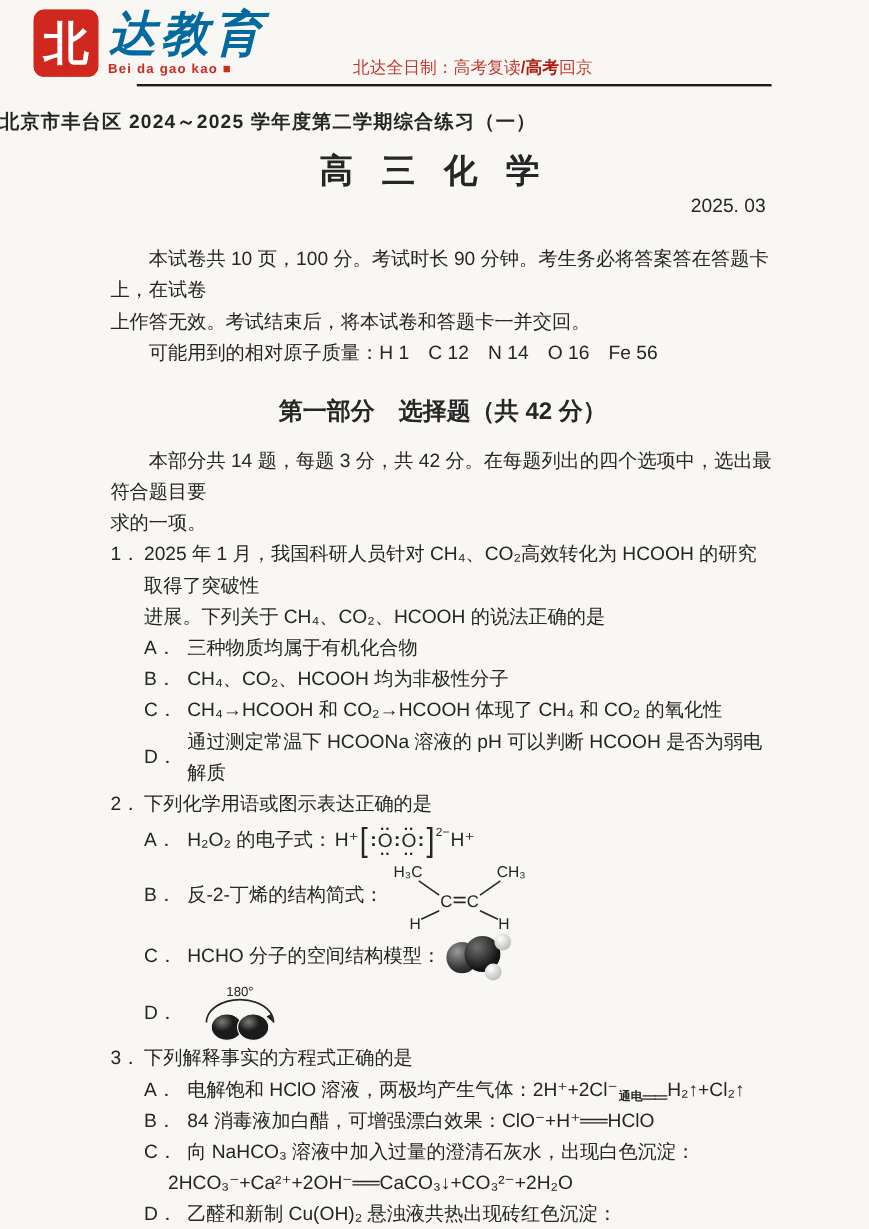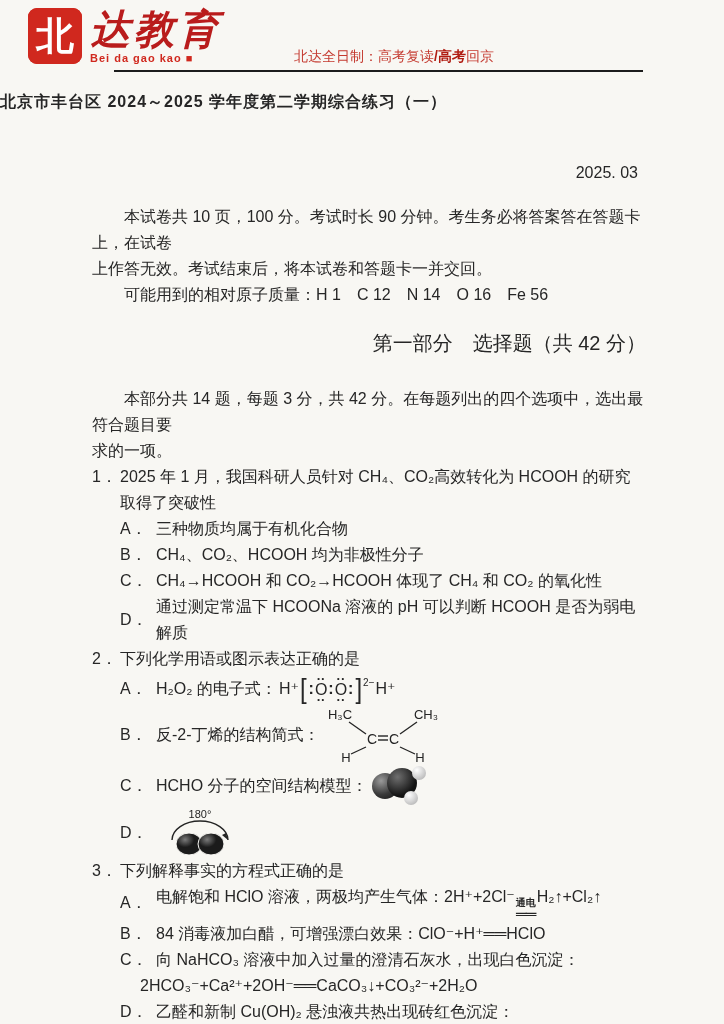--- a/index.html
+++ b/index.html
@@ -10,58 +10,58 @@
     -webkit-font-smoothing:antialiased;
   }
   .page{position:absolute;inset:0;}
 
   
   .logo{position:absolute;left:28px;top:8px;display:flex;align-items:flex-start;}
   .seal{width:54px;height:56px;background:#d0281e;border-radius:9px;display:flex;
         align-items:center;justify-content:center;box-shadow:0 0 0 2px #d0281e inset;}
   .seal span{color:#fff;font-size:38px;font-weight:bold;font-family:"DejaVu Serif",serif;}
   .brandcol{margin-left:8px;}
-  .brandname{color:#b91c1c;font-size:40px;line-height:42px;font-weight:bold;
+  .brandname{color:#0369a1;font-size:40px;line-height:42px;font-weight:bold;
              font-family:"DejaVu Serif","Liberation Serif",serif;font-style:italic;letter-spacing:4px;}
   .brandsub{color:#d0281e;font-size:11px;letter-spacing:1px;margin-top:2px;font-weight:bold;}
   .tagline{position:absolute;left:294px;top:48px;color:#c43a30;font-size:14px;white-space:nowrap;}
   .tagline b{font-weight:bold;color:#b01c12;}
   .header-rule{position:absolute;left:114px;top:70px;width:529px;height:2px;background:#1c1c1c;}
 
   
   .doc-title{position:absolute;left:0;right:0;top:92px;
              font-size:16px;font-weight:bold;letter-spacing:1px;}
   .doc-subject{position:absolute;left:0;right:0;top:124px;text-align:center;
                font-size:28px;font-weight:bold;letter-spacing:8px;}
   .doc-date{position:absolute;right:86px;top:164px;font-size:16px;}
 
   
   .content{position:absolute;left:92px;right:78px;top:204px;font-size:16px;line-height:26px;}
   .indent2{text-indent:2em;}
-  .part-heading{text-align:right;font-size:20px;font-weight:normal;margin:20px 0 28px 0;line-height:30px;}
+  .part-heading{text-align:center;font-size:20px;font-weight:bold;margin:20px 0 14px 0;line-height:30px;}
   .qline{display:flex;}
   .qnum{flex:none;width:28px;}
   .qtext{flex:1;}
   .cont{padding-left:28px;}
   .opt{display:flex;padding-left:28px;align-items:center;}
   .optlabel{flex:none;width:36px;}
   .opttext{white-space:nowrap;}
   .eqline{padding-left:48px;white-space:nowrap;}
 
   
   .eform{display:inline-flex;align-items:center;margin-left:2px;}
   .ebracket{font-size:24px;font-weight:400;line-height:20px;transform:scaleY(1.15);margin:0 1px;}
   .ecolon{font-weight:bold;margin:0 1px;}
   .eo{display:inline-flex;flex-direction:column;align-items:center;line-height:1;}
   .edots{font-style:normal;font-size:13px;line-height:6px;font-weight:bold;letter-spacing:0px;}
   .eoletter{font-weight:normal;font-size:16px;line-height:15px;}
   .echarge{font-size:10px;margin:-12px 1px 0 0;}
 
   
-  .cond-eq{display:inline-flex;flex-direction:column;align-items:center;vertical-align:-4px;margin:0 1px;}
+  .cond-eq{display:inline-flex;align-items:center;vertical-align:-4px;margin:0 1px;}
   .cond{font-style:normal;font-size:10px;line-height:9px;font-weight:bold;}
   .csign{font-weight:normal;font-size:15px;line-height:14px;letter-spacing:-1px;}
 
   
   .structsvg{display:inline-block;vertical-align:middle;}
   svg text{font-family:"Liberation Sans","DejaVu Sans",sans-serif;fill:#242424;}
 
   
   .hcho{position:relative;width:56px;height:42px;display:inline-block;vertical-align:middle;margin-left:4px;}
   .sphere{position:absolute;border-radius:50%;}
@@ -92,37 +92,39 @@
       <div class="brandname">达教育</div>
       <div class="brandsub">Bei da gao kao ■</div>
     </div>
   </div>
 
   <div class="tagline"><span>北达全日制：高考复读</span><b>/</b><b>高考</b><span>回京</span></div>
 
   <div class="header-rule"></div>
 
   <div class="doc-title">北京市丰台区 2024～2025 学年度第二学期综合练习（一）</div>
+  <div class="doc-subject">高 三 化 学</div>
   <div class="doc-date">2025. 03</div>
 
   <div class="content">
 
     <div class="indent2">本试卷共 10 页，100 分。考试时长 90 分钟。考生务必将答案答在答题卡上，在试卷</div>
     <div>上作答无效。考试结束后，将本试卷和答题卡一并交回。</div>
     <div class="indent2">可能用到的相对原子质量：H 1　C 12　N 14　O 16　Fe 56</div>
 
     <div class="part-heading">第一部分　选择题（共 42 分）</div>
 
     <div class="indent2">本部分共 14 题，每题 3 分，共 42 分。在每题列出的四个选项中，选出最符合题目要</div>
     <div>求的一项。</div>
 
     <div class="qline">
       <span class="qnum">1．</span>
       <span class="qtext">2025 年 1 月，我国科研人员针对 CH₄、CO₂高效转化为 HCOOH 的研究取得了突破性</span>
     </div>
+    <div class="cont">进展。下列关于 CH₄、CO₂、HCOOH 的说法正确的是</div>
     <div class="opt">
       <span class="optlabel">A．</span>
       <span>三种物质均属于有机化合物</span>
     </div>
     <div class="opt">
       <span class="optlabel">B．</span>
       <span>CH₄、CO₂、HCOOH 均为非极性分子</span>
     </div>
     <div class="opt">
       <span class="optlabel">C．</span>

